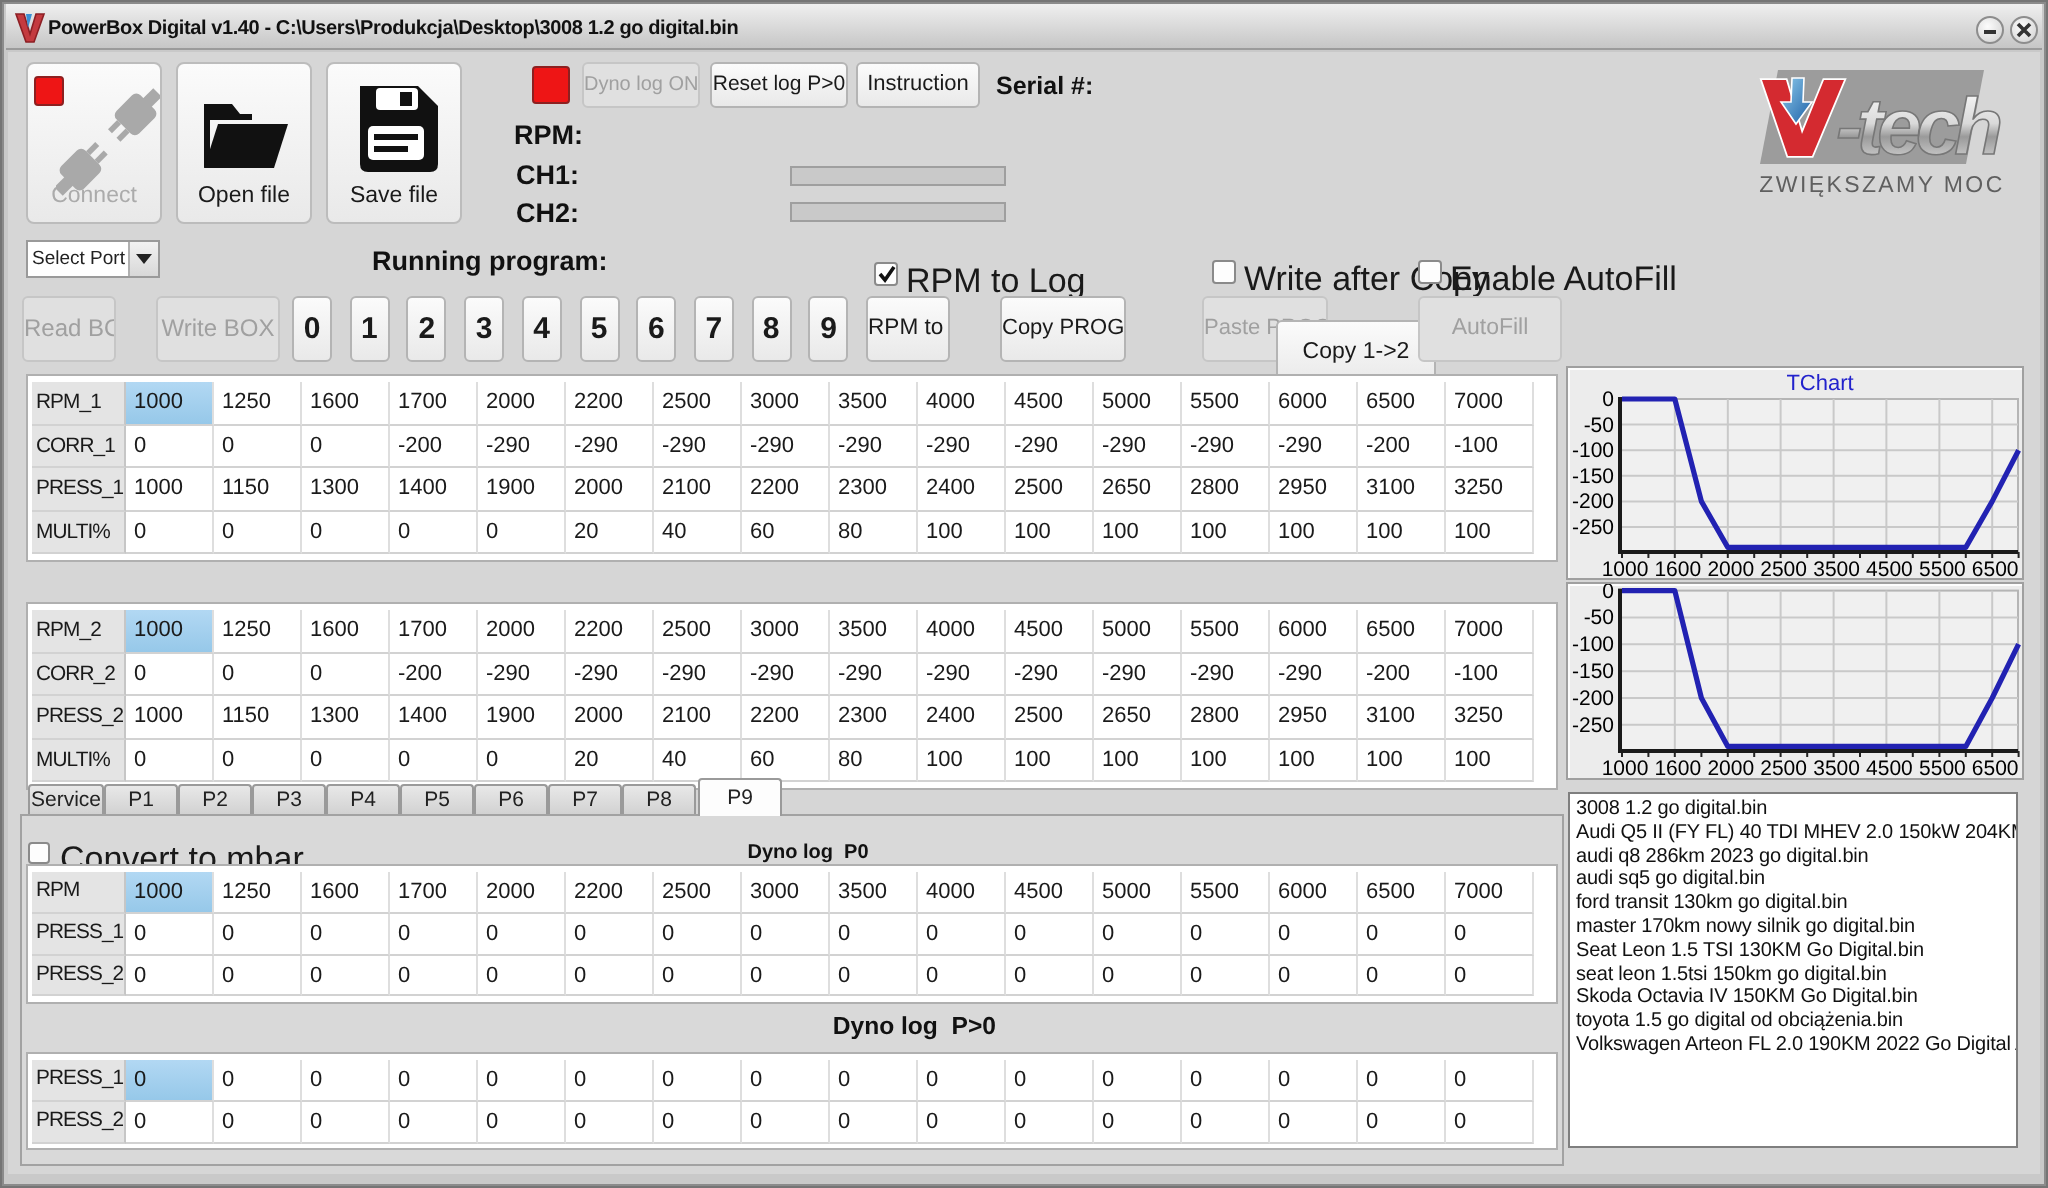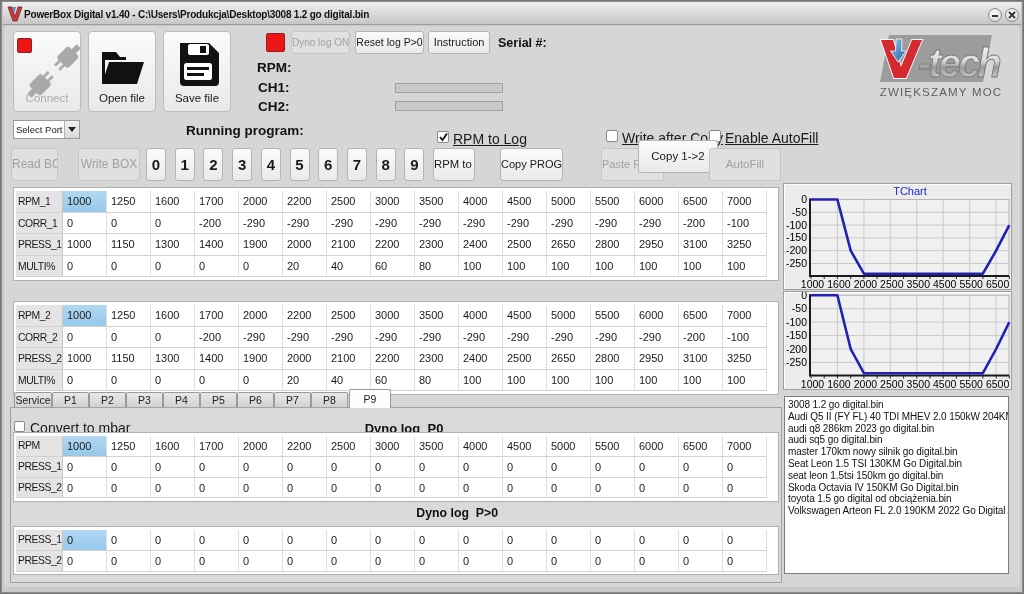--- a/index.html
+++ b/index.html
@@ -11,21 +11,21 @@
 .bigbtn{position:absolute;width:68px;height:81px;background:linear-gradient(#fbfbfb,#e9e9e9);border:1px solid #bcbcbc;border-radius:4px;}
 .bigbtn .lbl{position:absolute;left:0;width:100%;text-align:center;bottom:7px;font-size:11.5px;color:#1a1a1a;}
 .btn{position:absolute;background:linear-gradient(#fbfbfb,#e9e9e9);border:1px solid #b4b4b4;border-radius:3px;font-size:11.5px;color:#1a1a1a;text-align:center;white-space:nowrap;overflow:hidden;}
 .btn.dis{background:#e0e0e0;color:#a0a0a0;border-color:#c6c6c6;}
 .grid{position:absolute;background:#fff;border:1px solid #b0b0b0;padding:3px 0 0 2px;}
 .grow{white-space:nowrap;font-size:0;}
 .gl{display:inline-block;background:#e4e4e4;border-right:1px solid #c6c6c6;border-bottom:1px solid #d2d2d2;font-size:10.4px;letter-spacing:-0.45px;color:#1a1a1a;padding-left:2px;vertical-align:top;overflow:hidden;white-space:nowrap;}
 .gc{display:inline-block;background:#fff;border-right:1px solid #dedede;border-bottom:1px solid #d2d2d2;font-size:11px;color:#1a1a1a;padding-left:4px;vertical-align:top;}
 .gc.hl{background:linear-gradient(#b2d8f3,#96c8e9);}
 .chartbox{position:absolute;background:#ececec;border:1px solid #9f9f9f;box-shadow:inset 1px 1px 0 #fdfdfd;}
-.cb{font-size:14px;color:#1a1a1a;text-decoration:underline;}
+.cb{font-size:17px;color:#1a1a1a;}
 .cbx{position:absolute;width:12px;height:12px;background:#fdfdfd;border:1px solid #8a8a8a;border-radius:2px;}
 .tab{position:absolute;top:392px;height:16px;background:linear-gradient(#e8e8e8,#d0d0d0);border:1px solid #9a9a9a;border-bottom:none;border-radius:2px 2px 0 0;font-size:10.5px;color:#222;text-align:center;line-height:15px;white-space:nowrap;overflow:hidden;}
 .blabel{position:absolute;font-weight:bold;color:#111;}
 </style></head><body>
 <div id="frame2"></div>
 <div id="titlebar">
  <svg class="abs" style="left:4px;top:3px;" width="16" height="18">
   <path d="M1,2 L5,2 L8,12 L11,2 L15,2 L10,16 L6,16 Z" fill="#c43a3f" stroke="#8c1f24" stroke-width="0.8"></path>
   <path d="M6,2 L9,2 L7,9 Z" fill="#3b8fd4"></path>
  </svg>
@@ -113,21 +113,21 @@
 <div class="btn" style="left:232.1px;top:148px;width:20px;height:33px;line-height:31px;font-size:15px;font-weight:600;">3</div>
 <div class="btn" style="left:260.8px;top:148px;width:20px;height:33px;line-height:31px;font-size:15px;font-weight:600;">4</div>
 <div class="btn" style="left:289.5px;top:148px;width:20px;height:33px;line-height:31px;font-size:15px;font-weight:600;">5</div>
 <div class="btn" style="left:318.2px;top:148px;width:20px;height:33px;line-height:31px;font-size:15px;font-weight:600;">6</div>
 <div class="btn" style="left:346.9px;top:148px;width:20px;height:33px;line-height:31px;font-size:15px;font-weight:600;">7</div>
 <div class="btn" style="left:375.6px;top:148px;width:20px;height:33px;line-height:31px;font-size:15px;font-weight:600;">8</div>
 <div class="btn" style="left:404.3px;top:148px;width:20px;height:33px;line-height:31px;font-size:15px;font-weight:600;">9</div>
 <div class="btn" style="left:433px;top:148px;width:42px;height:33px;line-height:31px;font-size:11.3px;">RPM to ALL</div>
 <div class="btn" style="left:500px;top:148px;width:63px;height:33px;line-height:31px;font-size:11px;">Copy PROG</div>
 <div class="btn dis" style="left:569px;top:148px;width:63px;height:33px;line-height:31px;font-size:11px;margin-left:32px;">Paste PROG</div>
-<div class="btn" style="left:638px;top:140px;width:80px;height:33px;line-height:31px;font-size:11.5px;">Copy 1-&gt;2</div>
+<div class="btn" style="left:638px;top:160px;width:80px;height:33px;line-height:31px;font-size:11.5px;">Copy 1-&gt;2</div>
 <div class="btn dis" style="left:709px;top:148px;width:72px;height:33px;line-height:31px;font-size:11.5px;">AutoFill</div>
 <div class="grid" style="left:13px;top:187px;width:766px;height:94px;">
 <div class="grow" style="height:21.5px;"><div class="gl" style="width:47px;height:21.5px;line-height:21.5px;">RPM_1</div><div class="gc hl" style="width:44px;height:21.5px;line-height:21.5px;">1000</div><div class="gc" style="width:44px;height:21.5px;line-height:21.5px;">1250</div><div class="gc" style="width:44px;height:21.5px;line-height:21.5px;">1600</div><div class="gc" style="width:44px;height:21.5px;line-height:21.5px;">1700</div><div class="gc" style="width:44px;height:21.5px;line-height:21.5px;">2000</div><div class="gc" style="width:44px;height:21.5px;line-height:21.5px;">2200</div><div class="gc" style="width:44px;height:21.5px;line-height:21.5px;">2500</div><div class="gc" style="width:44px;height:21.5px;line-height:21.5px;">3000</div><div class="gc" style="width:44px;height:21.5px;line-height:21.5px;">3500</div><div class="gc" style="width:44px;height:21.5px;line-height:21.5px;">4000</div><div class="gc" style="width:44px;height:21.5px;line-height:21.5px;">4500</div><div class="gc" style="width:44px;height:21.5px;line-height:21.5px;">5000</div><div class="gc" style="width:44px;height:21.5px;line-height:21.5px;">5500</div><div class="gc" style="width:44px;height:21.5px;line-height:21.5px;">6000</div><div class="gc" style="width:44px;height:21.5px;line-height:21.5px;">6500</div><div class="gc" style="width:44px;height:21.5px;line-height:21.5px;">7000</div></div>
 <div class="grow" style="height:21.5px;"><div class="gl" style="width:47px;height:21.5px;line-height:21.5px;">CORR_1</div><div class="gc" style="width:44px;height:21.5px;line-height:21.5px;">0</div><div class="gc" style="width:44px;height:21.5px;line-height:21.5px;">0</div><div class="gc" style="width:44px;height:21.5px;line-height:21.5px;">0</div><div class="gc" style="width:44px;height:21.5px;line-height:21.5px;">-200</div><div class="gc" style="width:44px;height:21.5px;line-height:21.5px;">-290</div><div class="gc" style="width:44px;height:21.5px;line-height:21.5px;">-290</div><div class="gc" style="width:44px;height:21.5px;line-height:21.5px;">-290</div><div class="gc" style="width:44px;height:21.5px;line-height:21.5px;">-290</div><div class="gc" style="width:44px;height:21.5px;line-height:21.5px;">-290</div><div class="gc" style="width:44px;height:21.5px;line-height:21.5px;">-290</div><div class="gc" style="width:44px;height:21.5px;line-height:21.5px;">-290</div><div class="gc" style="width:44px;height:21.5px;line-height:21.5px;">-290</div><div class="gc" style="width:44px;height:21.5px;line-height:21.5px;">-290</div><div class="gc" style="width:44px;height:21.5px;line-height:21.5px;">-290</div><div class="gc" style="width:44px;height:21.5px;line-height:21.5px;">-200</div><div class="gc" style="width:44px;height:21.5px;line-height:21.5px;">-100</div></div>
 <div class="grow" style="height:21.5px;"><div class="gl" style="width:47px;height:21.5px;line-height:21.5px;">PRESS_1</div><div class="gc" style="width:44px;height:21.5px;line-height:21.5px;">1000</div><div class="gc" style="width:44px;height:21.5px;line-height:21.5px;">1150</div><div class="gc" style="width:44px;height:21.5px;line-height:21.5px;">1300</div><div class="gc" style="width:44px;height:21.5px;line-height:21.5px;">1400</div><div class="gc" style="width:44px;height:21.5px;line-height:21.5px;">1900</div><div class="gc" style="width:44px;height:21.5px;line-height:21.5px;">2000</div><div class="gc" style="width:44px;height:21.5px;line-height:21.5px;">2100</div><div class="gc" style="width:44px;height:21.5px;line-height:21.5px;">2200</div><div class="gc" style="width:44px;height:21.5px;line-height:21.5px;">2300</div><div class="gc" style="width:44px;height:21.5px;line-height:21.5px;">2400</div><div class="gc" style="width:44px;height:21.5px;line-height:21.5px;">2500</div><div class="gc" style="width:44px;height:21.5px;line-height:21.5px;">2650</div><div class="gc" style="width:44px;height:21.5px;line-height:21.5px;">2800</div><div class="gc" style="width:44px;height:21.5px;line-height:21.5px;">2950</div><div class="gc" style="width:44px;height:21.5px;line-height:21.5px;">3100</div><div class="gc" style="width:44px;height:21.5px;line-height:21.5px;">3250</div></div>
 <div class="grow" style="height:21.5px;"><div class="gl" style="width:47px;height:21.5px;line-height:21.5px;">MULTI%</div><div class="gc" style="width:44px;height:21.5px;line-height:21.5px;">0</div><div class="gc" style="width:44px;height:21.5px;line-height:21.5px;">0</div><div class="gc" style="width:44px;height:21.5px;line-height:21.5px;">0</div><div class="gc" style="width:44px;height:21.5px;line-height:21.5px;">0</div><div class="gc" style="width:44px;height:21.5px;line-height:21.5px;">0</div><div class="gc" style="width:44px;height:21.5px;line-height:21.5px;">20</div><div class="gc" style="width:44px;height:21.5px;line-height:21.5px;">40</div><div class="gc" style="width:44px;height:21.5px;line-height:21.5px;">60</div><div class="gc" style="width:44px;height:21.5px;line-height:21.5px;">80</div><div class="gc" style="width:44px;height:21.5px;line-height:21.5px;">100</div><div class="gc" style="width:44px;height:21.5px;line-height:21.5px;">100</div><div class="gc" style="width:44px;height:21.5px;line-height:21.5px;">100</div><div class="gc" style="width:44px;height:21.5px;line-height:21.5px;">100</div><div class="gc" style="width:44px;height:21.5px;line-height:21.5px;">100</div><div class="gc" style="width:44px;height:21.5px;line-height:21.5px;">100</div><div class="gc" style="width:44px;height:21.5px;line-height:21.5px;">100</div></div>
 </div>
 <div class="grid" style="left:13px;top:289px;width:766px;height:94px;margin-top:12px;">
 <div class="grow" style="height:21.5px;"><div class="gl" style="width:47px;height:21.5px;line-height:21.5px;">RPM_2</div><div class="gc hl" style="width:44px;height:21.5px;line-height:21.5px;">1000</div><div class="gc" style="width:44px;height:21.5px;line-height:21.5px;">1250</div><div class="gc" style="width:44px;height:21.5px;line-height:21.5px;">1600</div><div class="gc" style="width:44px;height:21.5px;line-height:21.5px;">1700</div><div class="gc" style="width:44px;height:21.5px;line-height:21.5px;">2000</div><div class="gc" style="width:44px;height:21.5px;line-height:21.5px;">2200</div><div class="gc" style="width:44px;height:21.5px;line-height:21.5px;">2500</div><div class="gc" style="width:44px;height:21.5px;line-height:21.5px;">3000</div><div class="gc" style="width:44px;height:21.5px;line-height:21.5px;">3500</div><div class="gc" style="width:44px;height:21.5px;line-height:21.5px;">4000</div><div class="gc" style="width:44px;height:21.5px;line-height:21.5px;">4500</div><div class="gc" style="width:44px;height:21.5px;line-height:21.5px;">5000</div><div class="gc" style="width:44px;height:21.5px;line-height:21.5px;">5500</div><div class="gc" style="width:44px;height:21.5px;line-height:21.5px;">6000</div><div class="gc" style="width:44px;height:21.5px;line-height:21.5px;">6500</div><div class="gc" style="width:44px;height:21.5px;line-height:21.5px;">7000</div></div>
 <div class="grow" style="height:21.5px;"><div class="gl" style="width:47px;height:21.5px;line-height:21.5px;">CORR_2</div><div class="gc" style="width:44px;height:21.5px;line-height:21.5px;">0</div><div class="gc" style="width:44px;height:21.5px;line-height:21.5px;">0</div><div class="gc" style="width:44px;height:21.5px;line-height:21.5px;">0</div><div class="gc" style="width:44px;height:21.5px;line-height:21.5px;">-200</div><div class="gc" style="width:44px;height:21.5px;line-height:21.5px;">-290</div><div class="gc" style="width:44px;height:21.5px;line-height:21.5px;">-290</div><div class="gc" style="width:44px;height:21.5px;line-height:21.5px;">-290</div><div class="gc" style="width:44px;height:21.5px;line-height:21.5px;">-290</div><div class="gc" style="width:44px;height:21.5px;line-height:21.5px;">-290</div><div class="gc" style="width:44px;height:21.5px;line-height:21.5px;">-290</div><div class="gc" style="width:44px;height:21.5px;line-height:21.5px;">-290</div><div class="gc" style="width:44px;height:21.5px;line-height:21.5px;">-290</div><div class="gc" style="width:44px;height:21.5px;line-height:21.5px;">-290</div><div class="gc" style="width:44px;height:21.5px;line-height:21.5px;">-290</div><div class="gc" style="width:44px;height:21.5px;line-height:21.5px;">-200</div><div class="gc" style="width:44px;height:21.5px;line-height:21.5px;">-100</div></div>
@@ -140,21 +140,21 @@
 <div class="tab" style="left:126px;width:37px;">P3</div>
 <div class="tab" style="left:163px;width:37px;">P4</div>
 <div class="tab" style="left:200px;width:37px;">P5</div>
 <div class="tab" style="left:237px;width:37px;">P6</div>
 <div class="tab" style="left:274px;width:37px;">P7</div>
 <div class="tab" style="left:311px;width:37px;">P8</div>
 <div class="tab" style="left:349px;top:389px;height:19px;width:42px;background:#fdfdfd;z-index:5;line-height:18px;">P9</div>
 <div class="abs" style="left:10px;top:407px;width:772px;height:176px;background:#d9d9d9;border:1px solid #a2a2a2;"></div>
 <div class="cbx" style="left:14px;top:421px;width:11px;height:11px;"></div>
 <div class="abs cb" style="left:30px;top:420px;">Convert to mbar</div>
-<div class="abs blabel" style="left:304px;top:421px;width:200px;text-align:center;font-size:13px;">Dyno log&nbsp; P0</div>
+<div class="abs blabel" style="left:304px;top:421px;width:200px;text-align:center;font-size:10px;">Dyno log&nbsp; P0</div>
 <div class="grid" style="left:13px;top:432px;width:766px;height:70px;">
 <div class="grow" style="height:20.75px;"><div class="gl" style="width:47px;height:20.75px;line-height:20.75px;">RPM</div><div class="gc hl" style="width:44px;height:20.75px;line-height:20.75px;">1000</div><div class="gc" style="width:44px;height:20.75px;line-height:20.75px;">1250</div><div class="gc" style="width:44px;height:20.75px;line-height:20.75px;">1600</div><div class="gc" style="width:44px;height:20.75px;line-height:20.75px;">1700</div><div class="gc" style="width:44px;height:20.75px;line-height:20.75px;">2000</div><div class="gc" style="width:44px;height:20.75px;line-height:20.75px;">2200</div><div class="gc" style="width:44px;height:20.75px;line-height:20.75px;">2500</div><div class="gc" style="width:44px;height:20.75px;line-height:20.75px;">3000</div><div class="gc" style="width:44px;height:20.75px;line-height:20.75px;">3500</div><div class="gc" style="width:44px;height:20.75px;line-height:20.75px;">4000</div><div class="gc" style="width:44px;height:20.75px;line-height:20.75px;">4500</div><div class="gc" style="width:44px;height:20.75px;line-height:20.75px;">5000</div><div class="gc" style="width:44px;height:20.75px;line-height:20.75px;">5500</div><div class="gc" style="width:44px;height:20.75px;line-height:20.75px;">6000</div><div class="gc" style="width:44px;height:20.75px;line-height:20.75px;">6500</div><div class="gc" style="width:44px;height:20.75px;line-height:20.75px;">7000</div></div>
 <div class="grow" style="height:20.75px;"><div class="gl" style="width:47px;height:20.75px;line-height:20.75px;">PRESS_1</div><div class="gc" style="width:44px;height:20.75px;line-height:20.75px;">0</div><div class="gc" style="width:44px;height:20.75px;line-height:20.75px;">0</div><div class="gc" style="width:44px;height:20.75px;line-height:20.75px;">0</div><div class="gc" style="width:44px;height:20.75px;line-height:20.75px;">0</div><div class="gc" style="width:44px;height:20.75px;line-height:20.75px;">0</div><div class="gc" style="width:44px;height:20.75px;line-height:20.75px;">0</div><div class="gc" style="width:44px;height:20.75px;line-height:20.75px;">0</div><div class="gc" style="width:44px;height:20.75px;line-height:20.75px;">0</div><div class="gc" style="width:44px;height:20.75px;line-height:20.75px;">0</div><div class="gc" style="width:44px;height:20.75px;line-height:20.75px;">0</div><div class="gc" style="width:44px;height:20.75px;line-height:20.75px;">0</div><div class="gc" style="width:44px;height:20.75px;line-height:20.75px;">0</div><div class="gc" style="width:44px;height:20.75px;line-height:20.75px;">0</div><div class="gc" style="width:44px;height:20.75px;line-height:20.75px;">0</div><div class="gc" style="width:44px;height:20.75px;line-height:20.75px;">0</div><div class="gc" style="width:44px;height:20.75px;line-height:20.75px;">0</div></div>
 <div class="grow" style="height:20.75px;"><div class="gl" style="width:47px;height:20.75px;line-height:20.75px;">PRESS_2</div><div class="gc" style="width:44px;height:20.75px;line-height:20.75px;">0</div><div class="gc" style="width:44px;height:20.75px;line-height:20.75px;">0</div><div class="gc" style="width:44px;height:20.75px;line-height:20.75px;">0</div><div class="gc" style="width:44px;height:20.75px;line-height:20.75px;">0</div><div class="gc" style="width:44px;height:20.75px;line-height:20.75px;">0</div><div class="gc" style="width:44px;height:20.75px;line-height:20.75px;">0</div><div class="gc" style="width:44px;height:20.75px;line-height:20.75px;">0</div><div class="gc" style="width:44px;height:20.75px;line-height:20.75px;">0</div><div class="gc" style="width:44px;height:20.75px;line-height:20.75px;">0</div><div class="gc" style="width:44px;height:20.75px;line-height:20.75px;">0</div><div class="gc" style="width:44px;height:20.75px;line-height:20.75px;">0</div><div class="gc" style="width:44px;height:20.75px;line-height:20.75px;">0</div><div class="gc" style="width:44px;height:20.75px;line-height:20.75px;">0</div><div class="gc" style="width:44px;height:20.75px;line-height:20.75px;">0</div><div class="gc" style="width:44px;height:20.75px;line-height:20.75px;">0</div><div class="gc" style="width:44px;height:20.75px;line-height:20.75px;">0</div></div>
 </div>
 <div class="abs blabel" style="left:298px;top:506px;width:200px;text-align:right;font-size:12.3px;">Dyno log&nbsp; P&gt;0</div>
 <div class="grid" style="left:13px;top:526px;width:766px;height:49px;">
 <div class="grow" style="height:20.75px;"><div class="gl" style="width:47px;height:20.75px;line-height:20.75px;">PRESS_1</div><div class="gc hl" style="width:44px;height:20.75px;line-height:20.75px;">0</div><div class="gc" style="width:44px;height:20.75px;line-height:20.75px;">0</div><div class="gc" style="width:44px;height:20.75px;line-height:20.75px;">0</div><div class="gc" style="width:44px;height:20.75px;line-height:20.75px;">0</div><div class="gc" style="width:44px;height:20.75px;line-height:20.75px;">0</div><div class="gc" style="width:44px;height:20.75px;line-height:20.75px;">0</div><div class="gc" style="width:44px;height:20.75px;line-height:20.75px;">0</div><div class="gc" style="width:44px;height:20.75px;line-height:20.75px;">0</div><div class="gc" style="width:44px;height:20.75px;line-height:20.75px;">0</div><div class="gc" style="width:44px;height:20.75px;line-height:20.75px;">0</div><div class="gc" style="width:44px;height:20.75px;line-height:20.75px;">0</div><div class="gc" style="width:44px;height:20.75px;line-height:20.75px;">0</div><div class="gc" style="width:44px;height:20.75px;line-height:20.75px;">0</div><div class="gc" style="width:44px;height:20.75px;line-height:20.75px;">0</div><div class="gc" style="width:44px;height:20.75px;line-height:20.75px;">0</div><div class="gc" style="width:44px;height:20.75px;line-height:20.75px;">0</div></div>
 <div class="grow" style="height:20.75px;"><div class="gl" style="width:47px;height:20.75px;line-height:20.75px;">PRESS_2</div><div class="gc" style="width:44px;height:20.75px;line-height:20.75px;">0</div><div class="gc" style="width:44px;height:20.75px;line-height:20.75px;">0</div><div class="gc" style="width:44px;height:20.75px;line-height:20.75px;">0</div><div class="gc" style="width:44px;height:20.75px;line-height:20.75px;">0</div><div class="gc" style="width:44px;height:20.75px;line-height:20.75px;">0</div><div class="gc" style="width:44px;height:20.75px;line-height:20.75px;">0</div><div class="gc" style="width:44px;height:20.75px;line-height:20.75px;">0</div><div class="gc" style="width:44px;height:20.75px;line-height:20.75px;">0</div><div class="gc" style="width:44px;height:20.75px;line-height:20.75px;">0</div><div class="gc" style="width:44px;height:20.75px;line-height:20.75px;">0</div><div class="gc" style="width:44px;height:20.75px;line-height:20.75px;">0</div><div class="gc" style="width:44px;height:20.75px;line-height:20.75px;">0</div><div class="gc" style="width:44px;height:20.75px;line-height:20.75px;">0</div><div class="gc" style="width:44px;height:20.75px;line-height:20.75px;">0</div><div class="gc" style="width:44px;height:20.75px;line-height:20.75px;">0</div><div class="gc" style="width:44px;height:20.75px;line-height:20.75px;">0</div></div>
 </div>
@@ -277,19 +277,20 @@
 <text x="187.2" y="95.5" text-anchor="middle" font-size="10.5" fill="#000" font-family="Liberation Sans, sans-serif">5500</text>
 <text x="213.6" y="95.5" text-anchor="middle" font-size="10.5" fill="#000" font-family="Liberation Sans, sans-serif">6500</text>
 </svg>
   </div>
 <div class="abs" style="left:784px;top:396px;width:225px;height:178px;background:#fff;border:1px solid #7f7f7f;overflow:hidden;">
     <div style="padding:2px 0 0 3px;font-size:10px;letter-spacing:-0.1px;line-height:11.8px;color:#111;white-space:nowrap;">
       <div>3008 1.2 go digital.bin</div>
       <div>Audi Q5 II (FY FL) 40 TDI MHEV 2.0 150kW 204KM (</div>
       <div>audi q8 286km 2023 go digital.bin</div>
       <div>audi sq5 go digital.bin</div>
+      <div>ford transit 130km go digital.bin</div>
       <div>master 170km nowy silnik go digital.bin</div>
       <div>Seat Leon 1.5 TSI 130KM Go Digital.bin</div>
       <div>seat leon 1.5tsi 150km go digital.bin</div>
       <div>Skoda Octavia IV 150KM Go Digital.bin</div>
       <div>toyota 1.5 go digital od obciążenia.bin</div>
       <div>Volkswagen Arteon FL 2.0 190KM 2022 Go Digital Au</div>
     </div>
   </div>
 </body></html>

